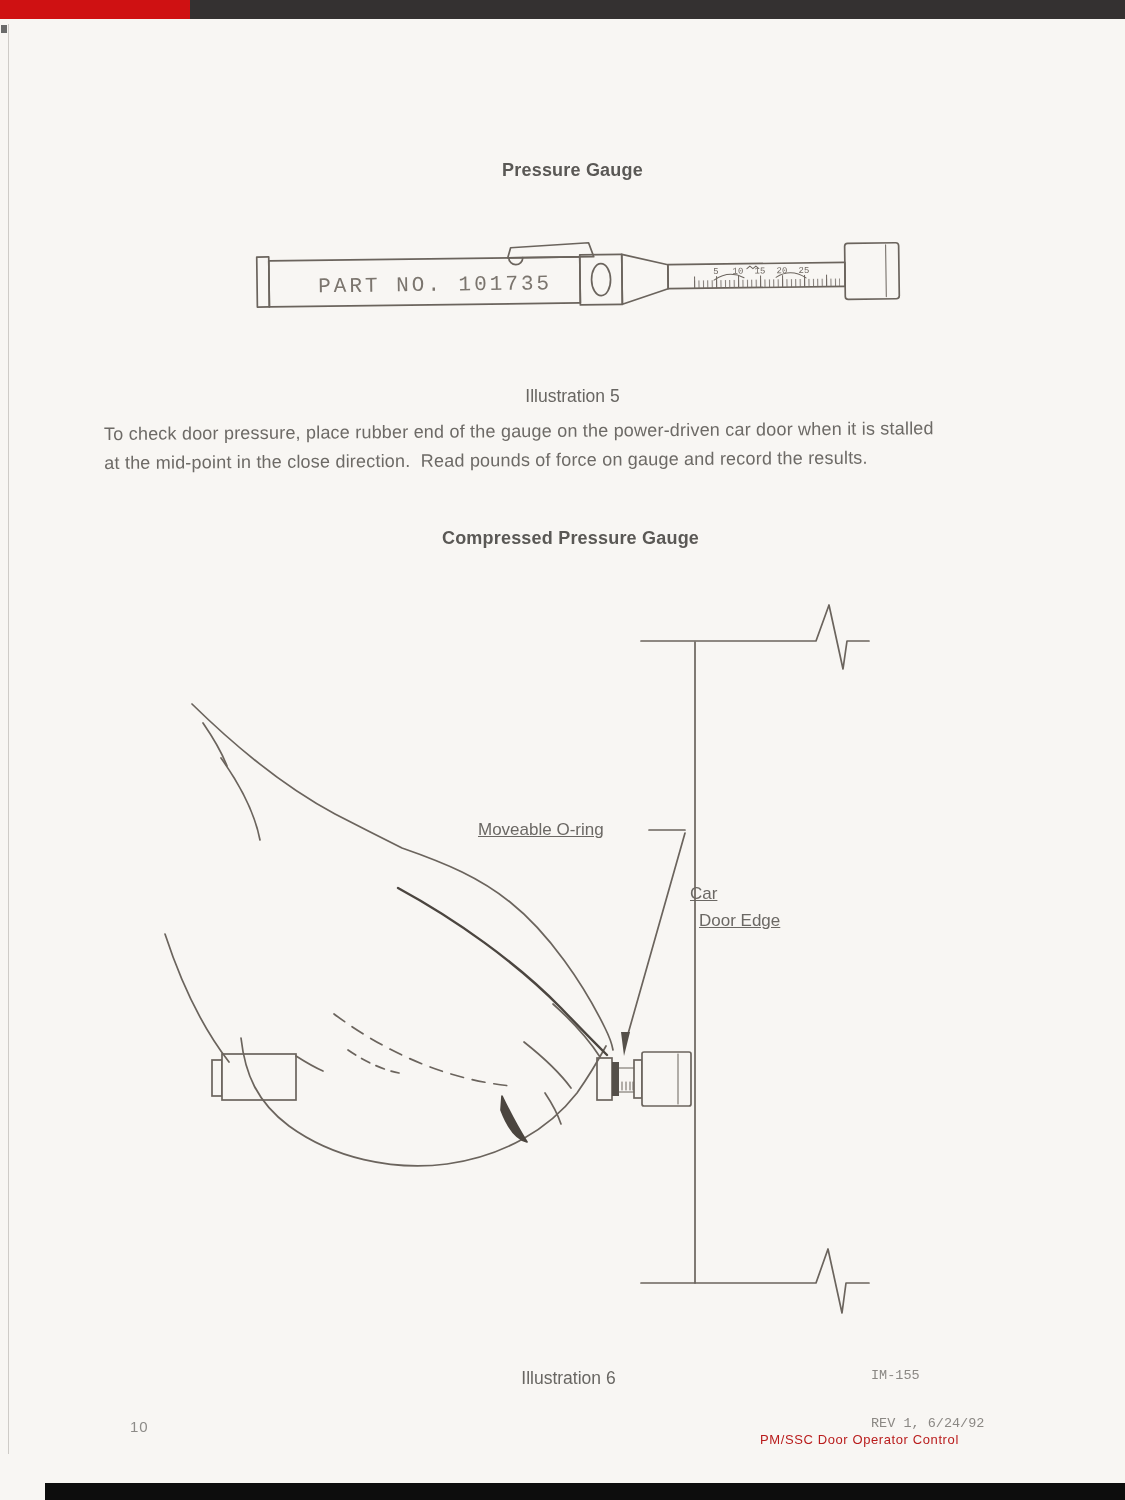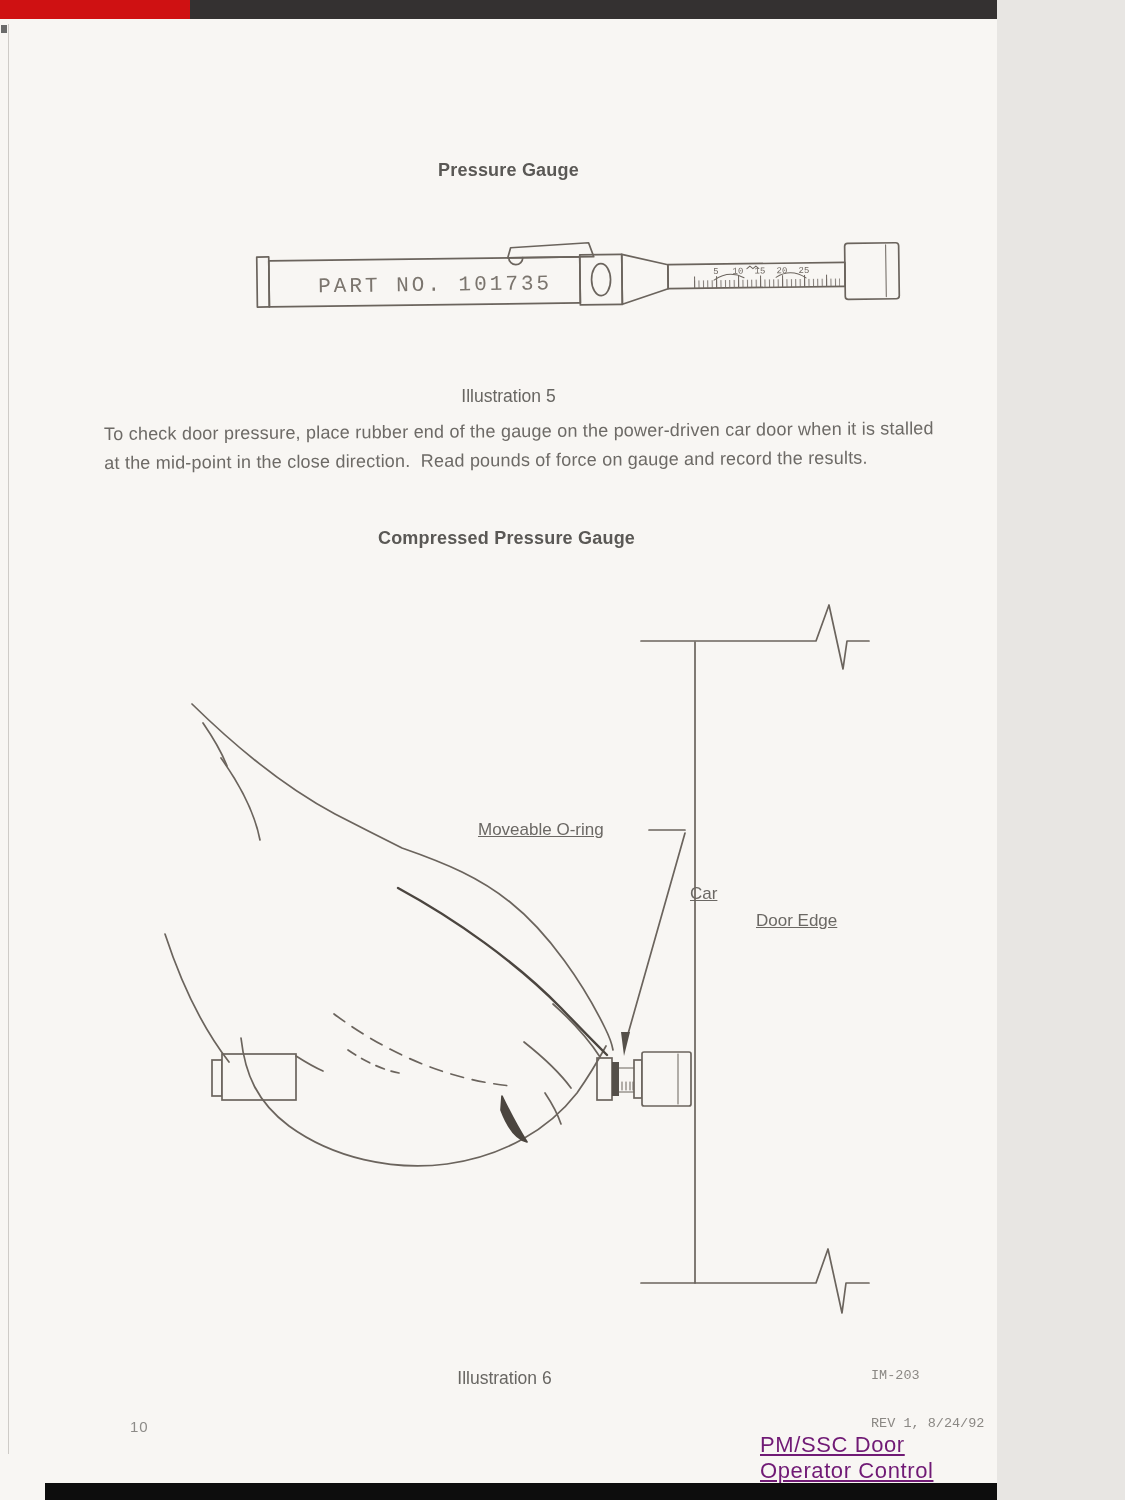--- a/index.html
+++ b/index.html
@@ -1,39 +1,39 @@
 <!DOCTYPE html>
 <html style="--paper: #f8f6f3; --ink: #6a6763; --line: #6b645d; --top-bar: #343131; --top-bar-accent: #cf1112; --bottom-bar: #0d0d0d;"><head>
 <meta charset="utf-8">
 <style>
   html,body{margin:0;padding:0;background:#e8e6e3;}
   .page{
     position:relative;
-    width:997px;height:1500px;
+    width:1125px;height:1500px;
     background:var(--paper,#f8f6f3);
     overflow:hidden;
     font-family:"Liberation Sans",sans-serif;
     color:var(--ink,#6a6763);
   }
   .abs{position:absolute;}
   
   .top-bar{left:0;top:0;width:1125px;height:19px;background:var(--top-bar,#343131);}
   .top-bar-accent{left:0;top:0;width:190px;height:19px;background:var(--top-bar-accent,#cf1112);}
   .bottom-bar{left:45px;top:1483px;width:1080px;height:17px;background:var(--bottom-bar,#0d0d0d);}
   .edge-line{left:8px;top:24px;width:1px;height:1430px;background:rgba(110,104,98,.30);}
   .edge-speck{left:1px;top:25px;width:6px;height:8px;background:#6b6b6b;}
   
   .h-title{font-size:18px;font-weight:bold;color:#5a5855;letter-spacing:.2px;}
   .centered{left:0;right:0;text-align:center;}
   .caption{font-size:17.5px;color:#686662;}
   .body-line{font-size:18px;color:#6d6a66;letter-spacing:.2px;white-space:pre;}
   .small-label{font-size:17px;color:#6b6864;text-decoration:underline;}
   .doc-ref{font-family:"Liberation Mono",monospace;font-size:13.5px;line-height:16px;color:#8b8884;white-space:pre;}
   .page-num{font-size:15px;color:#8d8b88;letter-spacing:1px;}
-  .footer-title{font-size:22px;color:#701a75;letter-spacing:.6px;text-decoration:underline;}
+  .footer-title{font-size:13px;color:#b91c1c;letter-spacing:.6px;}
   
   svg.art{left:0;top:0;pointer-events:none;}
   .stroke{fill:none;stroke:var(--line,#6b645d);stroke-width:1.7;stroke-linecap:round;stroke-linejoin:round;}
   .stroke-thin{fill:none;stroke:var(--line,#6b645d);stroke-width:1;stroke-linecap:round;}
   .stroke-dark{fill:none;stroke:#4b453f;stroke-width:2.4;stroke-linecap:round;stroke-linejoin:round;}
   .fill-paper{fill:var(--paper,#f8f6f3);stroke:var(--line,#6b645d);stroke-width:1.7;}
   .fill-dark{fill:#55504a;stroke:none;}
   .scale-num{font-family:"Liberation Mono",monospace;font-size:9px;fill:#6f6862;}
   .part-text{font-family:"Liberation Mono",monospace;font-size:21px;letter-spacing:3px;fill:#7b756e;}
 </style>
@@ -55,27 +55,27 @@
   <div class="abs" style="left:104px;top:424px;transform:rotate(-0.4deg);transform-origin:left top;">
     <div class="body-line">To check door pressure, place rubber end of the gauge on the power-driven car door when it is stalled</div>
     <div class="body-line" style="margin-top:8px;">at the mid-point in the close direction.  Read pounds of force on gauge and record the results.</div>
   </div>
 
   <div class="abs centered h-title" style="top:528px;transform:translateX(8px);">Compressed Pressure Gauge</div>
 
   <div class="abs small-label" style="left:478px;top:820px;">Moveable O-ring</div>
 
   <div class="abs small-label" style="left:690px;top:884px;">Car</div>
-  <div class="abs small-label" style="left:756px;top:911px;">Door Edge</div>
+  <div class="abs small-label" style="left:699px;top:911px;">Door Edge</div>
 
   <div class="abs centered caption" style="top:1368px;transform:translateX(6px);">Illustration 6</div>
 
   <div class="abs doc-ref" style="left:871px;top:1336px;">
-    <div>IM-203</div>
-    <div>REV 1, 8/24/92</div>
+    <div>IM-155</div>
+    <div>REV 1, 6/24/92</div>
   </div>
 
   <div class="abs page-num" style="left:130px;top:1418px;">10</div>
 
   <div class="abs footer-title" style="left:760px;top:1432px;">PM/SSC Door Operator Control</div>
 
   <svg class="abs art" width="1125" height="1500" viewBox="0 0 1125 1500">
     <defs>
       <pattern id="tmin" x="694" y="282" width="4.4" height="8" patternUnits="userSpaceOnUse">
         <line x1="0.5" y1="0" x2="0.5" y2="8" stroke="#6f6862" stroke-width="0.9"></line>

